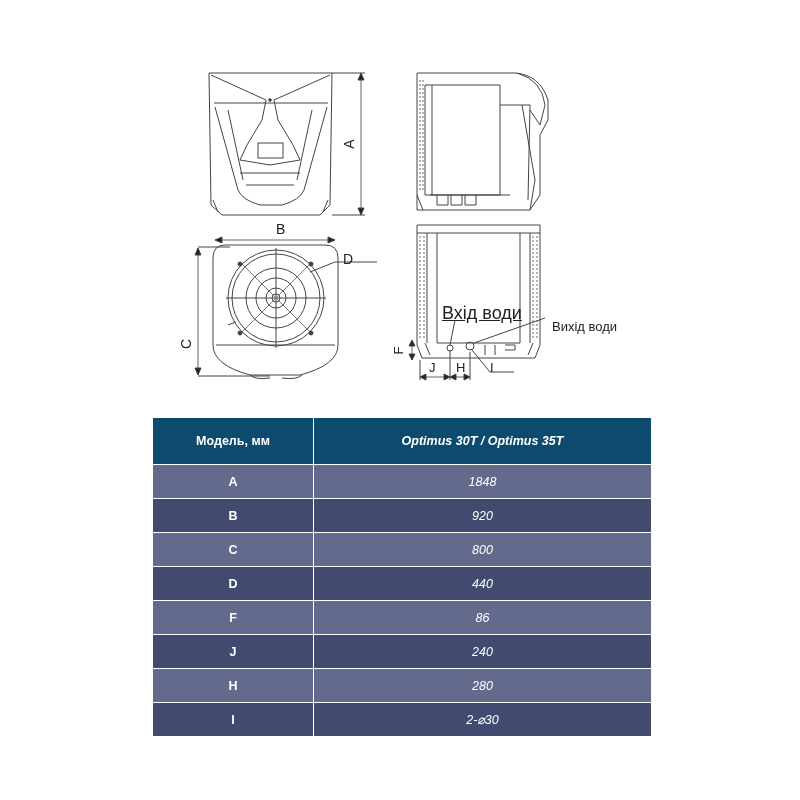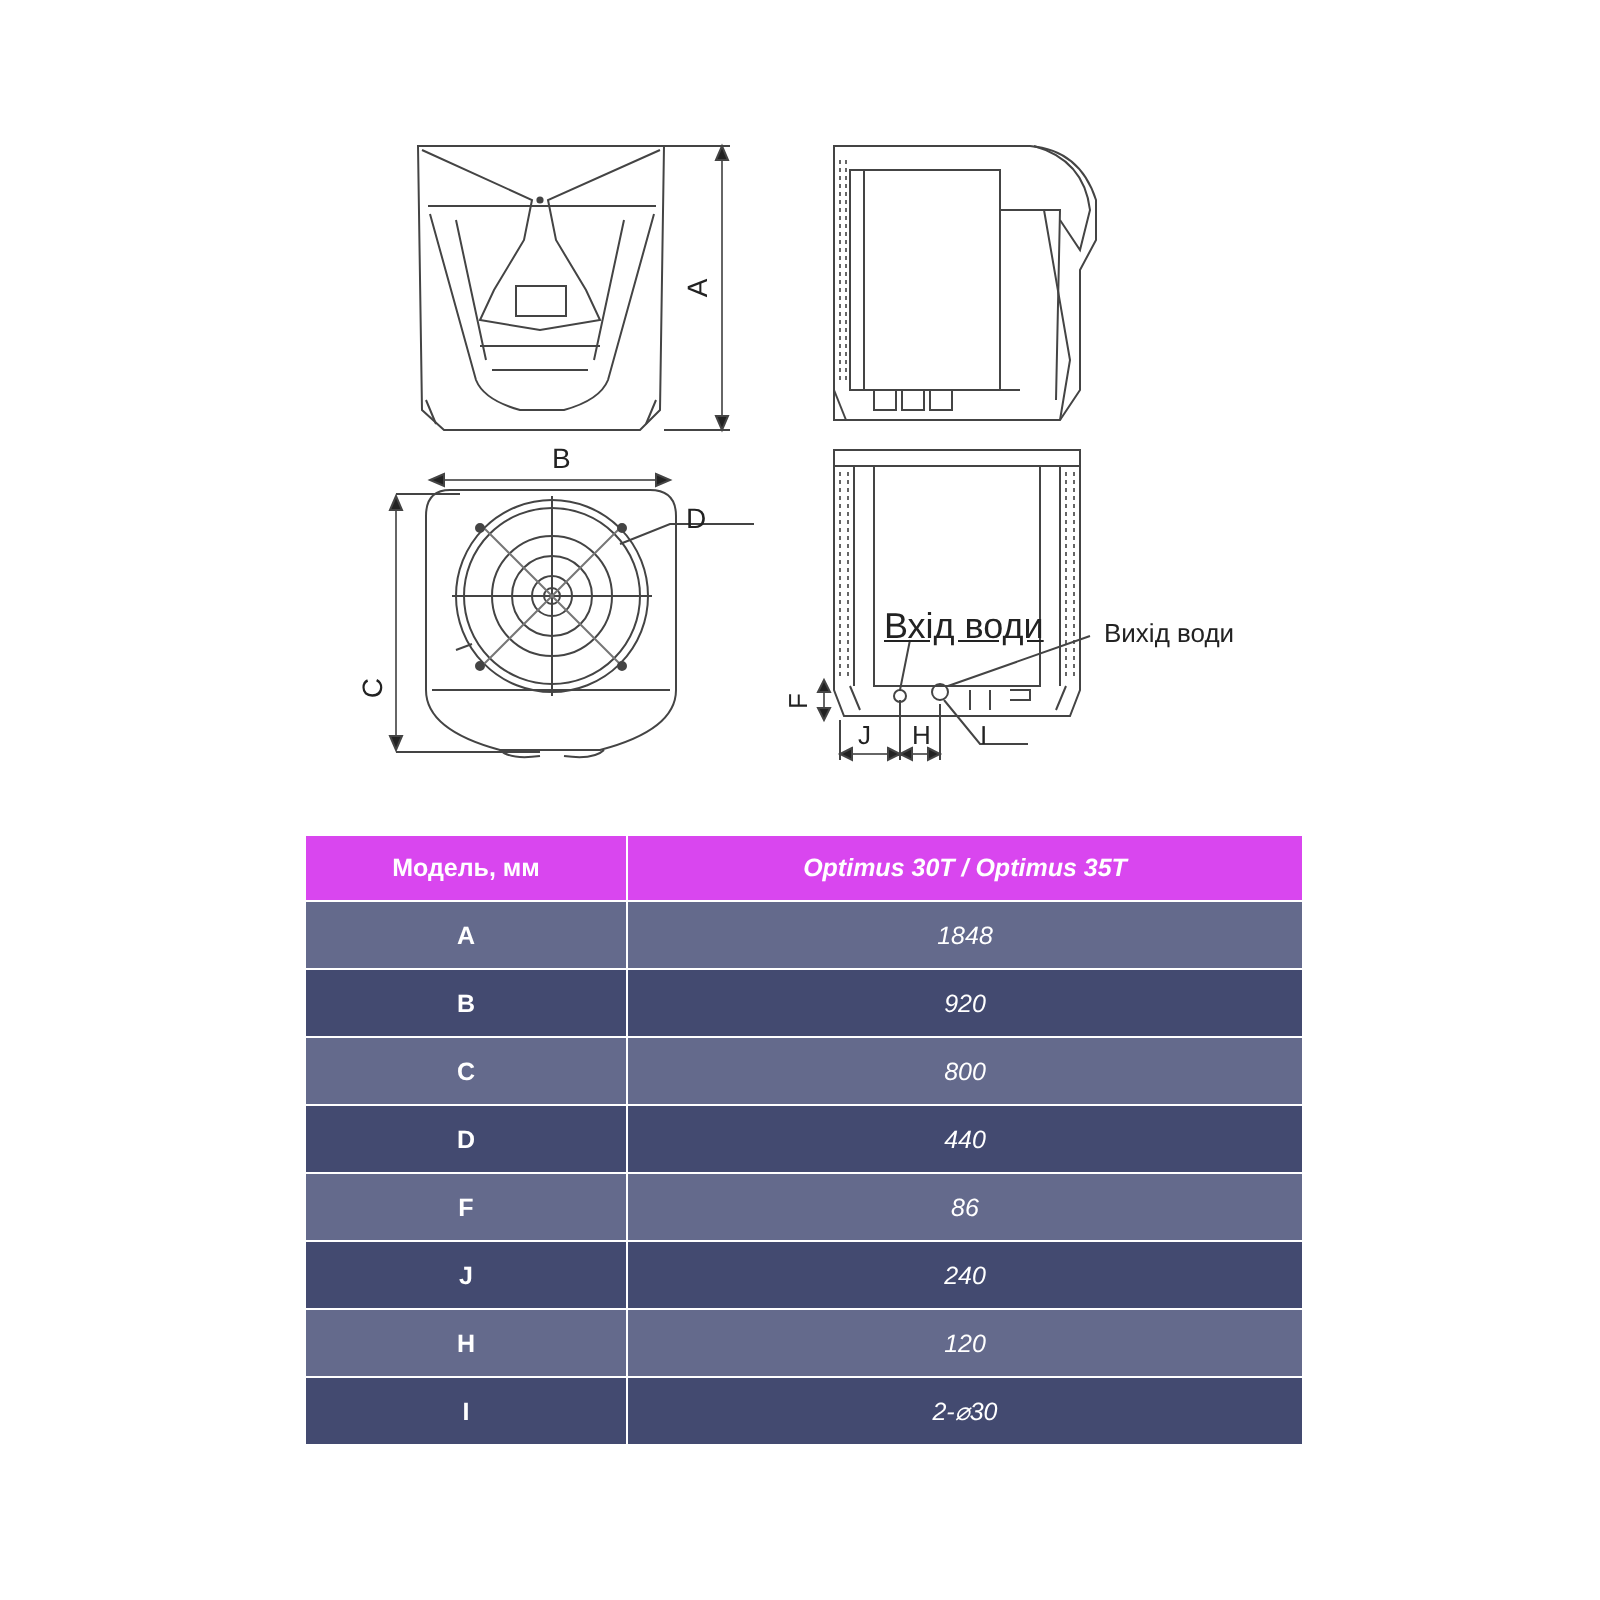--- a/index.html
+++ b/index.html
@@ -3,21 +3,21 @@
 <meta charset="utf-8">
 <style>
   html, body { margin: 0; padding: 0; background: #ffffff; }
   body { width: 800px; height: 800px; position: relative; overflow: hidden; font-family: "Liberation Sans", sans-serif; }
   .drawing { position: absolute; left: 0; top: 0; width: 800px; height: 410px; }
   .drawing svg { position: absolute; left: 0; top: 0; }
   .dlabel { position: absolute; font-family: "Liberation Sans", sans-serif; color: #222; font-size: 13px; line-height: 1; }
   .dlabel.rot { transform: rotate(-90deg); transform-origin: center; }
   .spec-table { position: absolute; left: 153px; top: 418px; width: 498px; border-collapse: collapse; }
   .spec-table th, .spec-table td { height: 33px; padding: 0; text-align: center; color: #ffffff; font-size: 12.5px; border: 1px solid #ffffff; }
-  .spec-table th { background: #d946ef; font-weight: bold; height: 32px; border-top: none; }
+  .spec-table th { background: #0c4a6e; font-weight: bold; height: 46px; border-top: none; }
   .spec-table td.key { font-weight: bold; width: 160px; }
   .spec-table tr.light td { background: #646a8c; }
   .spec-table tr.dark td { background: #434a70; }
   .spec-table th:first-child, .spec-table td:first-child { border-left: none; }
   .spec-table th:last-child, .spec-table td:last-child { border-right: none; font-style: italic; }
 </style>
 </head>
 <body>
 
 <div class="drawing">
@@ -111,21 +111,21 @@
         <path d="M426 374 L420 377 L426 380 Z M444 374 L450 377 L444 380 Z M456 374 L450 377 L456 380 Z M464 374 L470 377 L464 380 Z" fill="#222"></path>
       </g>
     </g>
   </svg>
 
   <span class="dlabel rot" style="left:344px; top:137px; font-size:14px;">A</span>
   <span class="dlabel" style="left:276px; top:222px; font-size:14px;">B</span>
   <span class="dlabel rot" style="left:181px; top:337px; font-size:14px;">C</span>
   <span class="dlabel" style="left:343px; top:252px; font-size:14px;">D</span>
   <span class="dlabel" style="left:442px; top:304px; font-size:18px;text-decoration:underline;">Вхід води</span>
-  <span class="dlabel" style="left:552px; top:310px; font-size:13px;">Вихід води</span>
+  <span class="dlabel" style="left:552px; top:320px; font-size:13px;">Вихід води</span>
   <span class="dlabel rot" style="left:395px; top:344px; font-size:13px;">F</span>
   <span class="dlabel" style="left:429px; top:361px; font-size:13px;">J</span>
   <span class="dlabel" style="left:456px; top:361px; font-size:13px;">H</span>
   <span class="dlabel" style="left:490px; top:361px; font-size:13px;">I</span>
 </div>
 
 <table class="spec-table">
   <thead>
     <tr>
       <th>Модель, мм</th>
@@ -152,20 +152,20 @@
     <tr class="light">
       <td class="key">F</td>
       <td>86</td>
     </tr>
     <tr class="dark">
       <td class="key">J</td>
       <td>240</td>
     </tr>
     <tr class="light">
       <td class="key">H</td>
-      <td>120</td>
+      <td>280</td>
     </tr>
     <tr class="dark">
       <td class="key">I</td>
       <td>2-⌀30</td>
     </tr>
   </tbody>
 </table>
 
 </body></html>

